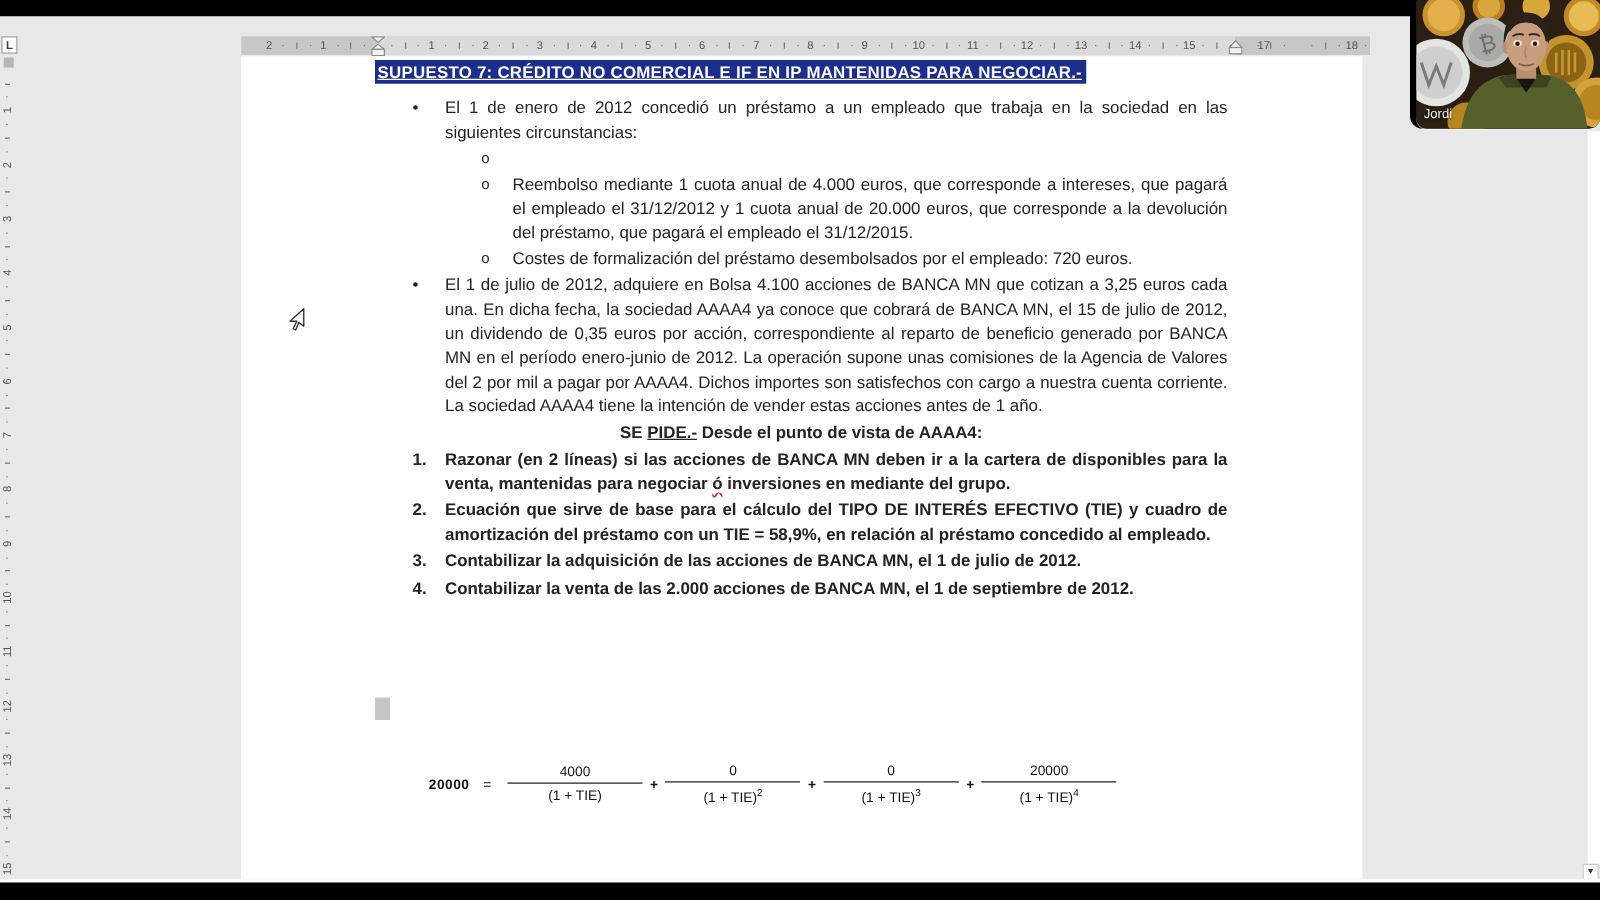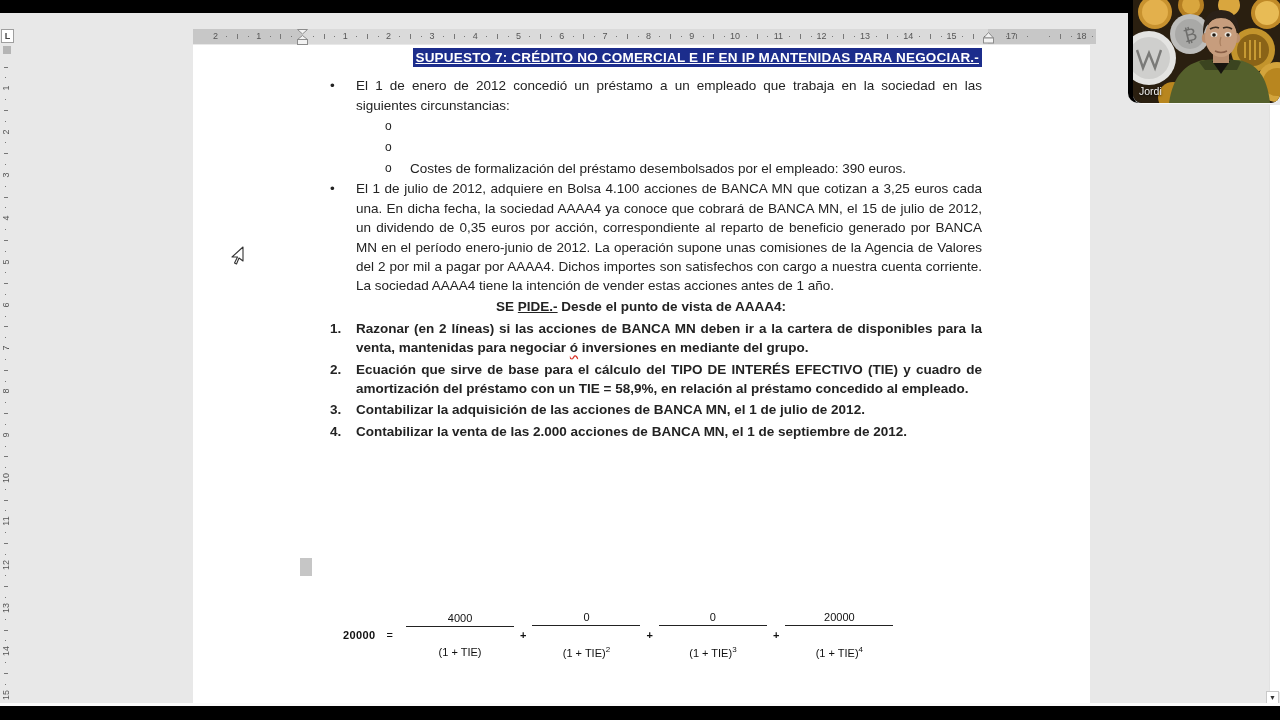--- a/index.html
+++ b/index.html
@@ -25,21 +25,21 @@
   .vtick-bar{width:4px;height:1px;left:4px;}
   .tab-selector{position:absolute;left:1px;top:0;width:13px;height:14px;background:#fff;border:1px solid #9f9f9f;
                 box-sizing:border-box;font-size:9px;font-weight:bold;color:#444;text-align:center;line-height:12px;}
   .ruler-corner-sq{position:absolute;left:3px;top:17px;width:8px;height:8px;background:#b5b5b5;}
   .indent-marker{position:absolute;top:0;}
 
   
   .page{position:absolute;left:193px;top:45px;width:897px;height:658px;background:#fff;}
   .content{position:absolute;left:107px;top:3px;width:682px;color:#232323;
            font-size:13.5px;line-height:19.4px;text-align:justify;}
-  .title-line{margin:0 0 9px 0;text-align:right;}
+  .title-line{margin:0 0 9px 0;text-align:left;}
   .hl{background:#1c2d8c;color:#fff;font-weight:bold;text-decoration:underline;
       font-size:13.5px;padding:2px 3px 2px 2px;letter-spacing:.2px;}
   .para{margin:0;}
   .gap-top{margin-top:12px;}
   .li{display:flex;margin:1.5px 0;}
   .li .marker{flex:0 0 56px;box-sizing:border-box;padding-left:30px;text-align:left;}
   .li.sub .marker{flex:0 0 110px;padding-left:85px;font-size:12px;}
   .li .litext{flex:1;text-align:justify;}
   .li.numbered{font-weight:bold;margin:2px 0;}
   .bold{font-weight:bold;}
@@ -50,21 +50,21 @@
   .sel-block{position:absolute;left:107px;top:513px;width:12px;height:18px;background:#c6c6c6;}
 
   
   .formula{position:absolute;left:150px;top:566px;display:flex;align-items:center;
            font-size:11px;color:#111;white-space:nowrap;}
   .f-lhs{font-weight:bold;letter-spacing:.4px;margin-right:11px;}
   .f-eq{margin-right:13px;}
   .f-plus{margin:0 6px;font-weight:bold;}
   .frac{display:inline-flex;flex-direction:column;align-items:center;width:108px;}
   .frac .num{width:100%;text-align:center;padding-bottom:2px;border-bottom:1.5px solid #222;}
-  .frac .den{padding-top:4px;margin-top:15px;}
+  .frac .den{padding-top:4px;}
   .frac sup{font-size:8px;}
 
   
   .scrollbar{position:absolute;right:0;top:105px;width:10px;height:587px;background:#fff;border-left:1px solid #e2e2e2;}
   .scroll-btn{position:absolute;right:1px;top:691px;width:13px;height:14px;background:#fff;border:1px solid #c9c9c9;
               box-sizing:border-box;font-size:7px;color:#333;text-align:center;line-height:12px;}
 
   
   .webcam{position:absolute;right:0;top:0;width:152px;height:103px;background:#000;
           border-radius:0 0 10px 10px;box-sizing:border-box;padding-left:5px;}
@@ -251,24 +251,25 @@
         <span class="marker">•</span>
         <span class="litext">El 1 de enero de 2012 concedió un préstamo a un empleado que trabaja en la sociedad en las siguientes circunstancias:</span>
       </div>
 
       <div>
           <div class="li sub">
             <span class="marker">o</span>
           </div>
           <div class="li sub">
             <span class="marker">o</span>
+            <span class="litext">Reembolso mediante 1 cuota anual de 4.000 euros, que corresponde a intereses, que pagará el empleado el 31/12/2012 y 1 cuota anual de 20.000 euros, que corresponde a la devolución del préstamo, que pagará el empleado el 31/12/2015.</span>
           </div>
           <div class="li sub">
             <span class="marker">o</span>
-            <span class="litext">Costes de formalización del préstamo desembolsados por el empleado: 390 euros.</span>
+            <span class="litext">Costes de formalización del préstamo desembolsados por el empleado: 720 euros.</span>
           </div>
         </div>
 
       <div class="li">
         <span class="marker">•</span>
         <span class="litext">El 1 de julio de 2012, adquiere en Bolsa 4.100 acciones de BANCA MN que cotizan a 3,25 euros cada una. En dicha fecha, la sociedad AAAA4 ya conoce que cobrará de BANCA MN, el 15 de julio de 2012, un dividendo de 0,35 euros por acción, correspondiente al reparto de beneficio generado por BANCA MN en el período enero-junio de 2012. La operación supone unas comisiones de la Agencia de Valores del 2 por mil a pagar por AAAA4.  Dichos importes son satisfechos con cargo a nuestra cuenta corriente. La sociedad AAAA4 tiene la intención de vender estas acciones antes de 1 año.</span>
       </div>
 
 
       <p class="para bold" style="text-align:center;"><span>SE </span><span class="und">PIDE.-</span><span> Desde el punto de vista de AAAA4:</span></p>

